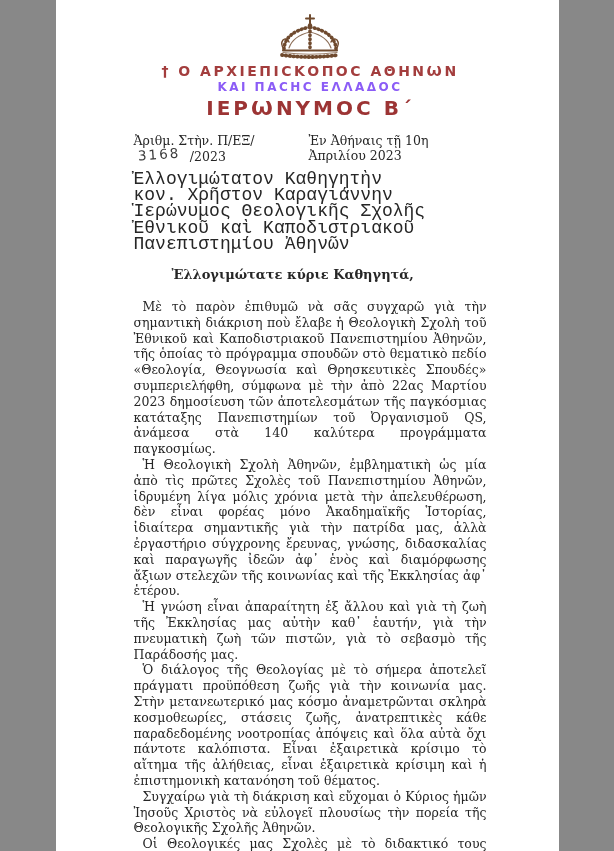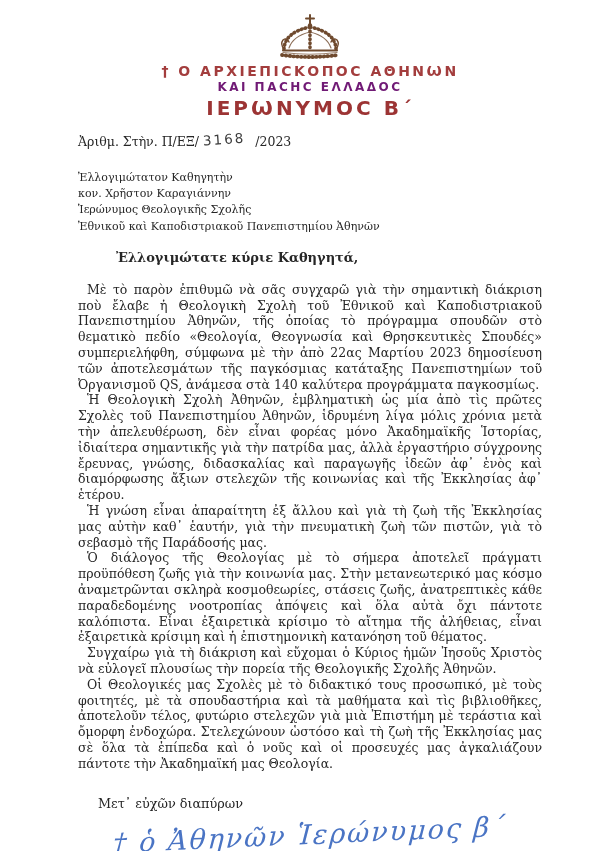--- a/index.html
+++ b/index.html
@@ -1,52 +1,52 @@
 <!DOCTYPE html>
 <html><head>
 <meta charset="utf-8">
 <style>
   html,body{margin:0;padding:0;background:#888;}
   .page{
     position:relative;
-    width:614px;height:851px;
+    width:503px;height:851px;
     margin:0 auto;
     background:#ffffff;
     font-family:"DejaVu Serif","DejaVu Sans",serif;
     color:#262626;
     overflow:hidden;
     box-sizing:border-box;
   }
   .content{padding:14px 72px 0 78px;box-sizing:border-box;}
 
   
   .letterhead{text-align:center;}
   .crown{display:block;margin:0 auto 3px auto;}
   .lh-line{font-family:"DejaVu Sans",sans-serif;font-weight:bold;color:#a33d3d;}
   .lh-line1{font-size:14px;letter-spacing:2.5px;line-height:17px;}
-  .lh-line2{font-size:12px;letter-spacing:2.5px;line-height:15px;color:#701a75;}
+  .lh-line2{font-size:12px;letter-spacing:2.5px;line-height:15px;color:#8b5cf6;}
   .lh-line3{font-size:20px;letter-spacing:3px;line-height:24px;color:#9c3434;margin-top:1px;}
 
   
   .meta-row{
     display:flex;justify-content:space-between;align-items:baseline;
     margin-top:13px;font-size:12.5px;
   }
   .proto-number{
     font-family:"DejaVu Sans",sans-serif;
     display:inline-block;
     color:#3c3c3c;
     font-size:13.5px;
     letter-spacing:2px;
     transform:rotate(-4deg) translateY(-2px);
     margin:0 10px 0 4px;
   }
 
   
-  .recipient{margin-top:21px;font-size:11px;line-height:16.2px;}
+  .recipient{margin-top:7px;font-size:18px;line-height:16.2px;font-family:Liberation Mono, monospace;}
 
   
   .salutation{margin:15px 0 17px 38px;font-size:13px;font-weight:bold;}
   .body-text p{
     margin:0;
     font-size:12.5px;
     line-height:15.8px;
     text-align:justify;
     text-indent:9px;
   }
@@ -105,20 +105,21 @@
       </svg>
       <div class="lh-line lh-line1">† Ο ΑΡΧΙΕΠΙϹΚΟΠΟϹ ΑΘΗΝѠΝ</div>
       <div class="lh-line lh-line2">ΚΑΙ ΠΑϹΗϹ ΕΛΛΑΔΟϹ</div>
       <div class="lh-line lh-line3">ΙΕΡѠΝΥΜΟϹ Β΄</div>
     </div>
 
     <div class="meta-row">
       <div>
         <span>Ἀριθμ. Στὴν. Π/ΕΞ/</span><span class="proto-number">3168</span><span>/2023</span>
       </div>
+      <div>Ἐν Ἀθήναις τῇ 10η Ἀπριλίου 2023</div>
     </div>
 
     <div class="recipient">
       <div>Ἐλλογιμώτατον Καθηγητὴν</div>
       <div>κον. Χρῆστον Καραγιάννην</div>
       <div>Ἱερώνυμος Θεολογικῆς Σχολῆς</div>
       <div>Ἐθνικοῦ καὶ Καποδιστριακοῦ Πανεπιστημίου Ἀθηνῶν</div>
     </div>
 
     <div class="salutation">Ἐλλογιμώτατε κύριε Καθηγητά,</div>

